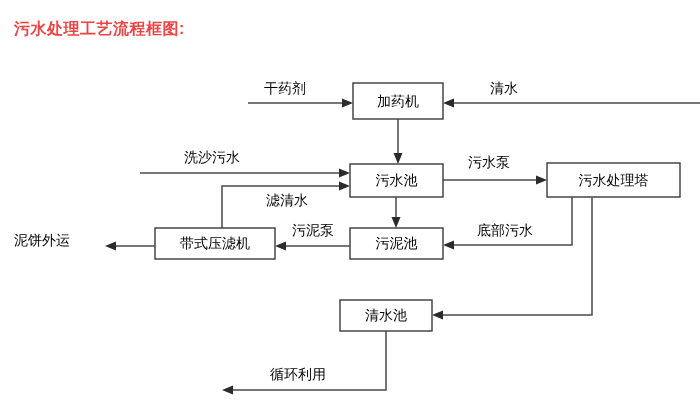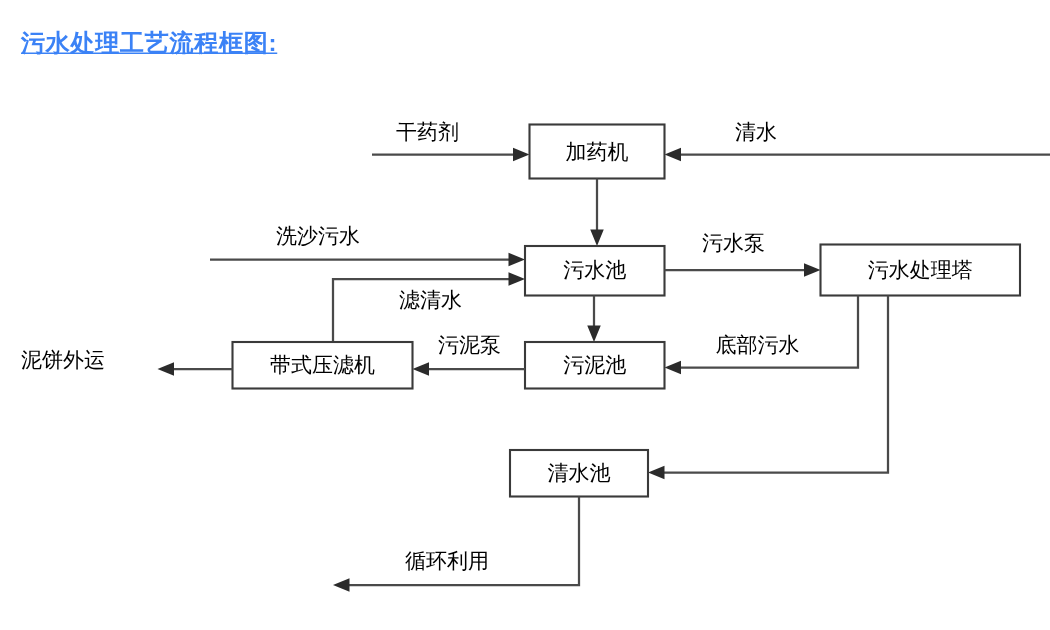--- a/index.html
+++ b/index.html
@@ -15,23 +15,22 @@
     font-family: "Liberation Sans", "DejaVu Sans", sans-serif;
     color: #000000;
   }
   #page-title {
     position: absolute;
     left: 14px;
     top: 19px;
     font-size: 16px;
     font-weight: bold;
     letter-spacing: 0.5px;
-    color: #3b82f6;
+    color: #ef4444;
     white-space: nowrap;
-    text-decoration: underline;
   }
   #flow-canvas {
     position: absolute;
     left: 0;
     top: 0;
     width: 700px;
     height: 420px;
   }
   .node-box {
     fill: #ffffff;

